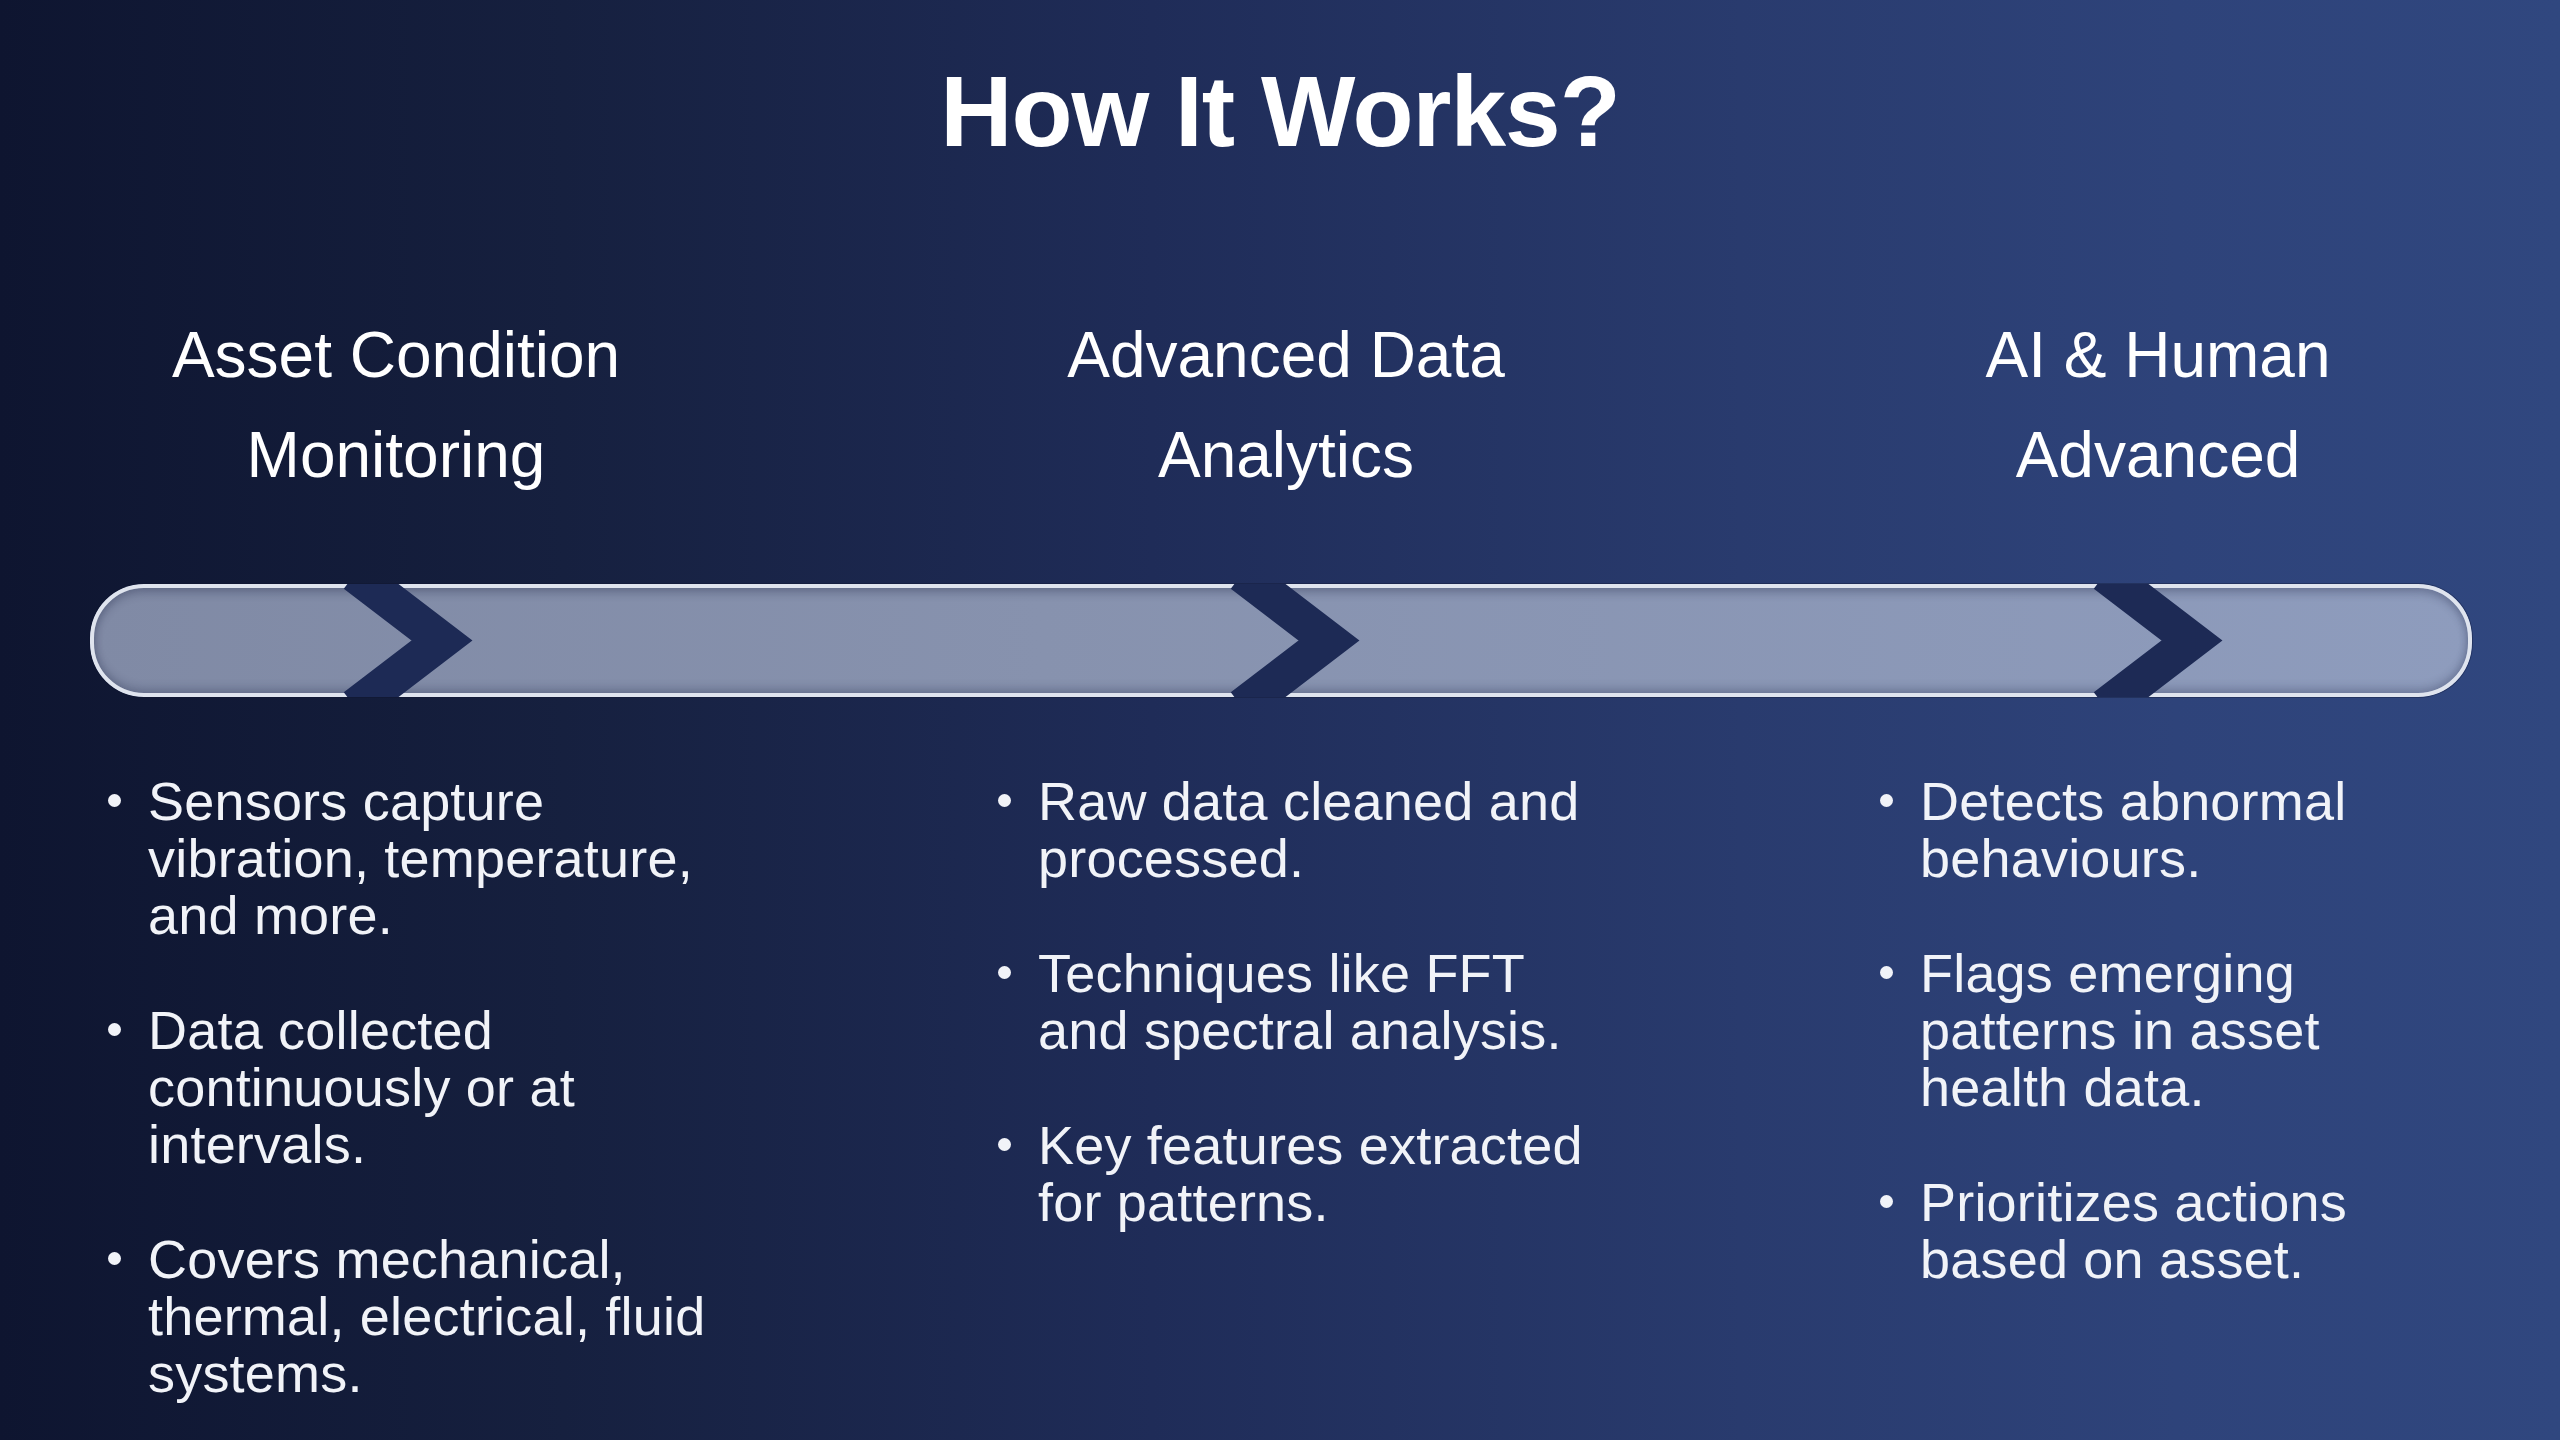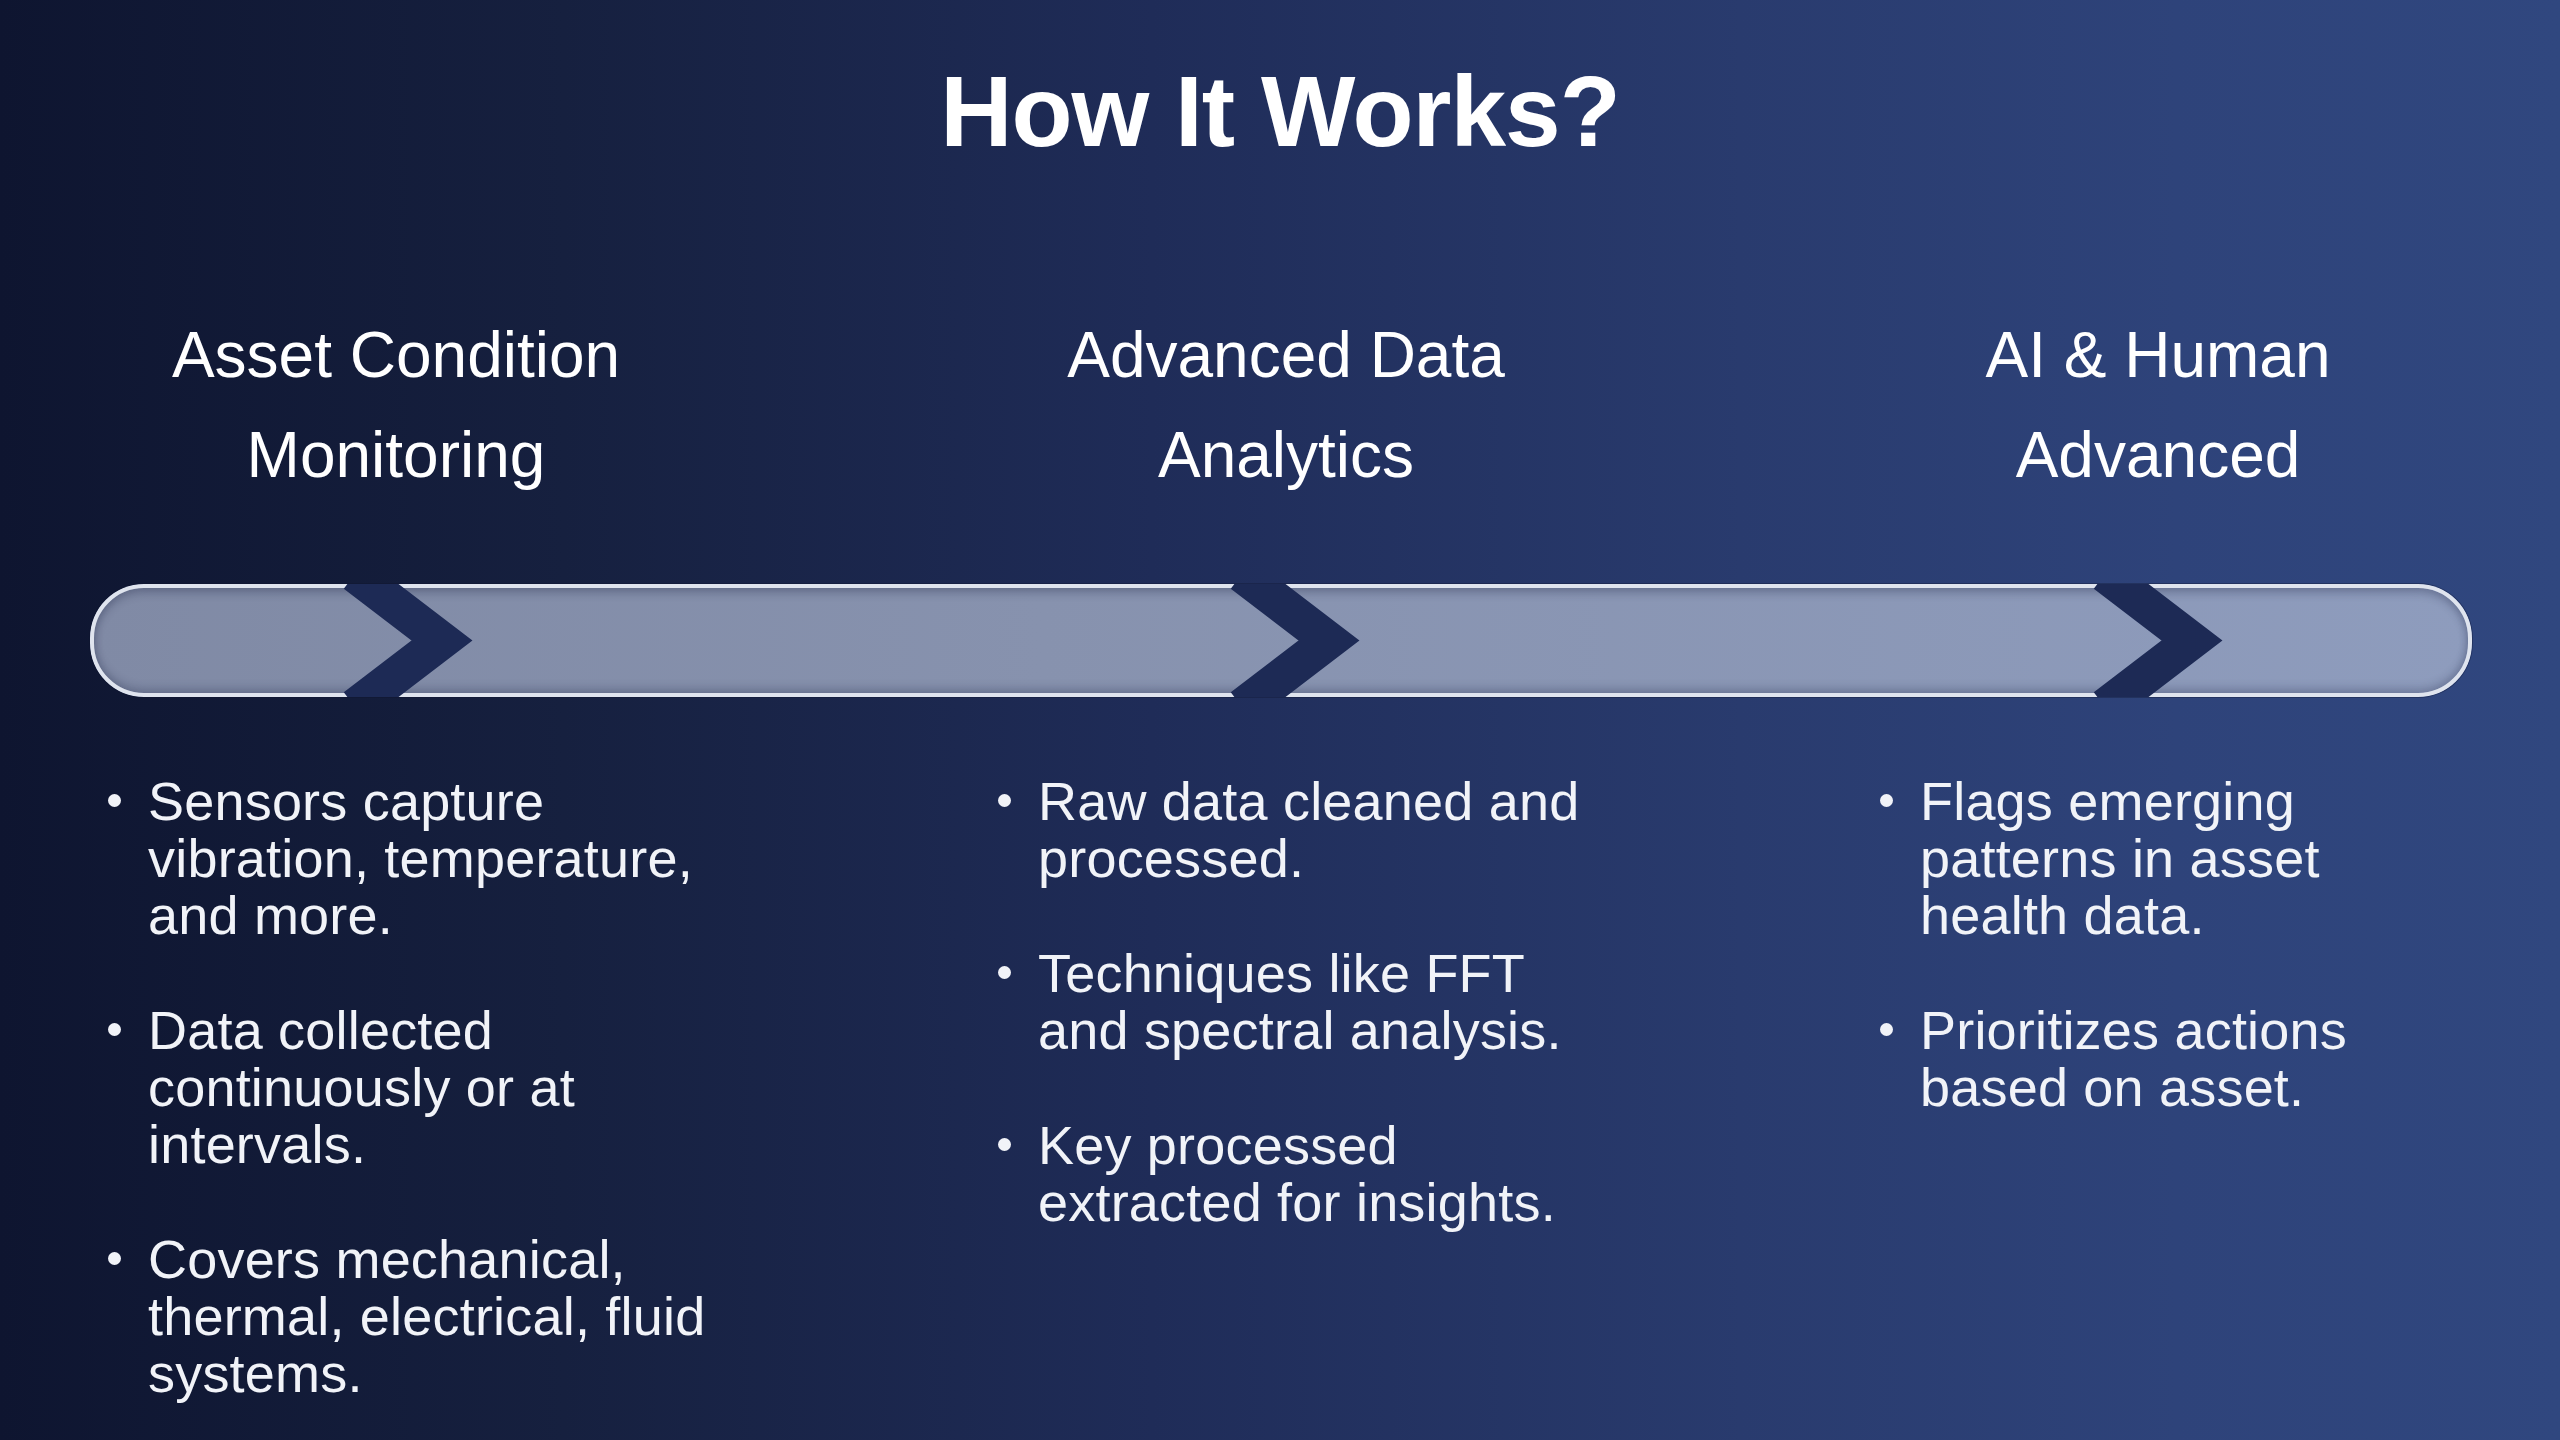--- a/index.html
+++ b/index.html
@@ -133,28 +133,29 @@
   </div>
 
   <div class="col col-2">
     <h2 class="col-heading">
       <span class="hline">Advanced Data</span>
       <span class="hline">Analytics</span>
     </h2>
     <ul class="bullets">
       <li><span class="dot"></span><span>Raw data cleaned and processed.</span></li>
       <li><span class="dot"></span><span>Techniques like FFT and spectral analysis.</span></li>
-      <li><span class="dot"></span><span>Key processed extracted for insights.</span></li>
+      <li><span class="dot"></span><span>Key features extracted for patterns.</span></li>
     </ul>
   </div>
 
   <div class="col col-3">
     <h2 class="col-heading">
       <span class="hline">AI &amp; Human</span>
       <span class="hline">Advanced</span>
     </h2>
     <ul class="bullets">
+      <li><span class="dot"></span><span>Detects abnormal behaviours.</span></li>
       <li><span class="dot"></span><span>Flags emerging patterns in asset health data.</span></li>
       <li><span class="dot"></span><span>Prioritizes actions based on asset.</span></li>
     </ul>
   </div>
 
 </div>
 
 </body></html>

